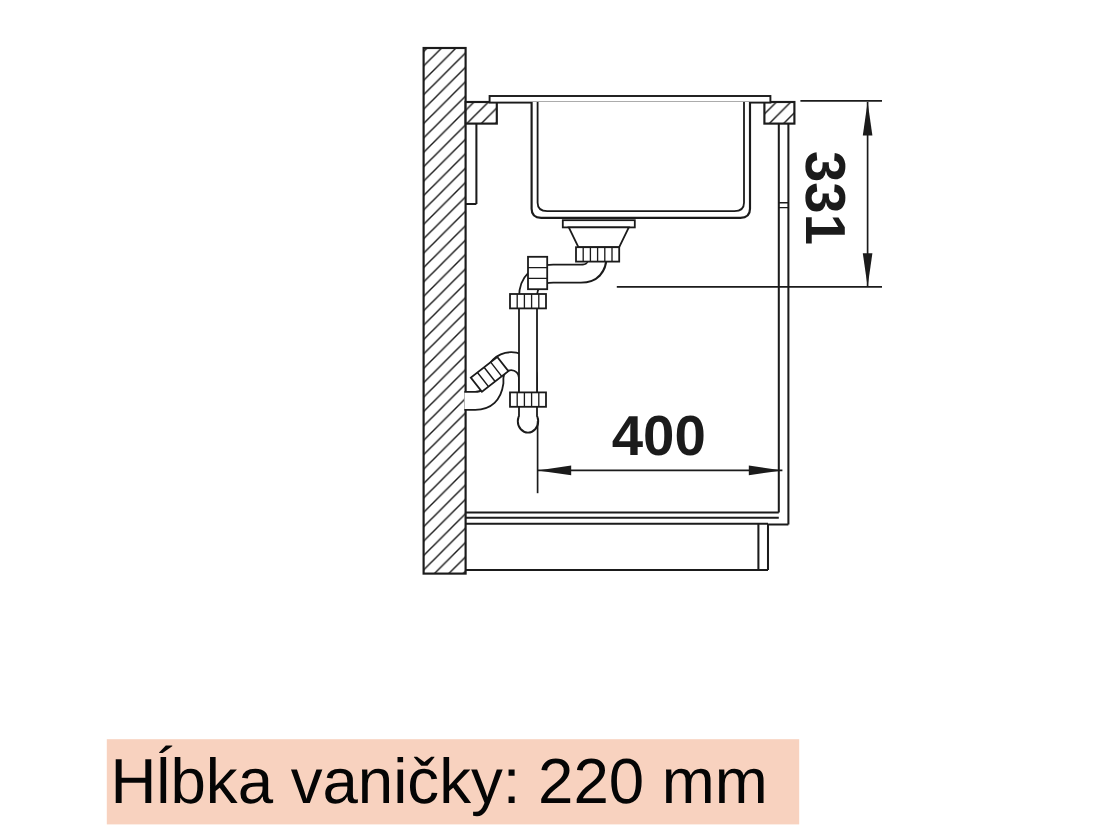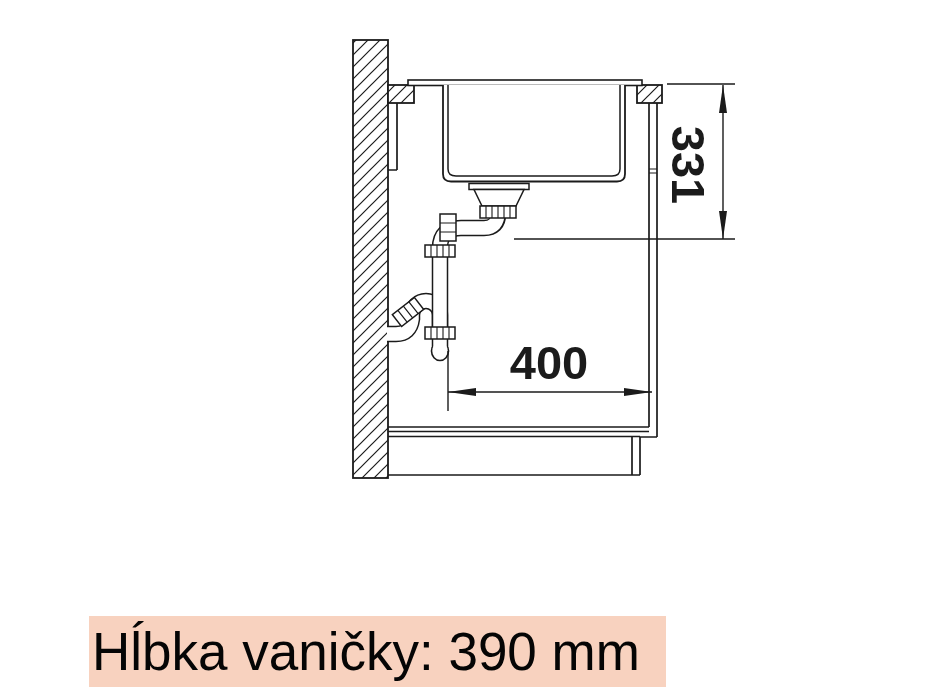--- a/index.html
+++ b/index.html
@@ -120,16 +120,16 @@
     <g>
       <path d="M 448 351 V 411" stroke="#1b1b1b" stroke-width="1.4" fill="none"></path>
       <path d="M 448 392 H 652" stroke="#1b1b1b" stroke-width="1.4" fill="none"></path>
       <polygon points="448,392 476,388 476,396" fill="#1b1b1b"></polygon>
       <polygon points="652,392 624,388 624,396" fill="#1b1b1b"></polygon>
       <text class="dim-label" x="549" y="379" text-anchor="middle">400</text>
     </g>
   </svg>
 
   <div class="caption">
-    <span>Hĺbka vaničky: 390 mm</span>
+    <span>Hĺbka vaničky: 220 mm</span>
   </div>
 
 </div>
 
 </body></html>

